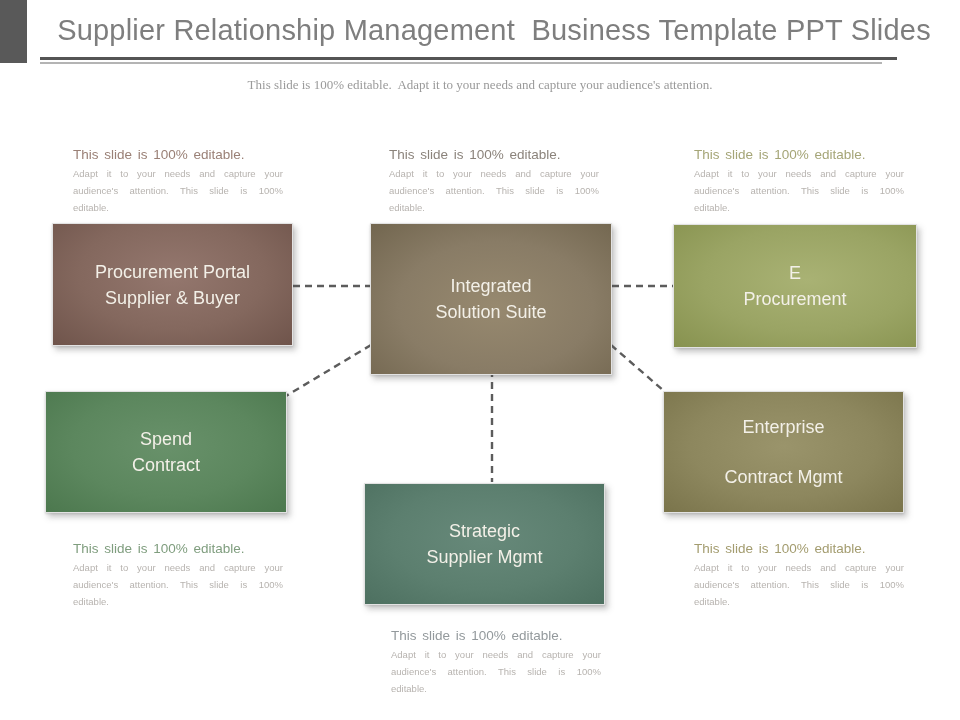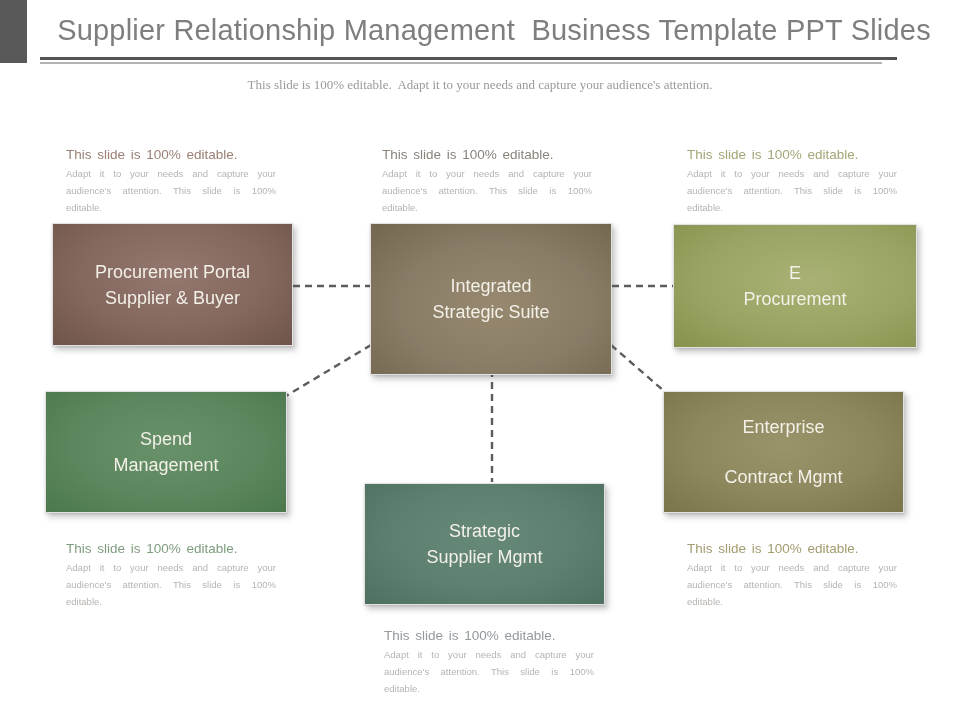--- a/index.html
+++ b/index.html
@@ -13,21 +13,21 @@
     position:absolute;left:40px;right:12px;top:14px;height:40px;
     text-align:center;font-size:29px;color:#7e7e7e;white-space:pre;letter-spacing:0.2px;
   }
   .rule-dark{position:absolute;left:40px;top:57px;width:857px;height:3px;background:#545454;}
   .rule-light{position:absolute;left:40px;top:62px;width:842px;height:2px;background:#b4b4b4;}
   .slide-subtitle{
     position:absolute;left:0;right:0;top:77px;text-align:center;
     font-size:13px;color:#9a9a9a;white-space:pre;font-family:Liberation Serif, serif;
   }
   
-  .note{position:absolute;width:210px;}
+  .note{position:absolute;width:210px;margin-left:7px;}
   .note-heading{font-size:13.5px;word-spacing:2px;margin:0 0 3px 0;}
   .note-body{
     font-size:9.5px;line-height:17px;color:#b7b3af;text-align:justify;word-spacing:1px;
   }
   .note-tl .note-heading{color:#9a8076;}
   .note-tc .note-heading{color:#8b837b;}
   .note-tr .note-heading{color:#a5a577;}
   .note-bl .note-heading{color:#7f9d7e;}
   .note-br .note-heading{color:#a39c6f;}
   .note-bc .note-heading{color:#93999c;}
@@ -109,33 +109,33 @@
 
   <div class="frame f1">
     <div class="fill fill-1">
       <span>Procurement Portal</span>
       <span>Supplier &amp; Buyer</span>
     </div>
   </div>
   <div class="frame f2">
     <div class="fill fill-2">
       <span>Integrated</span>
-      <span>Strategic Suite</span>
+      <span>Solution Suite</span>
     </div>
   </div>
   <div class="frame f3">
     <div class="fill fill-3">
       <span>E</span>
       <span>Procurement</span>
     </div>
   </div>
   <div class="frame f4">
     <div class="fill fill-4">
       <span>Spend</span>
-      <span>Management</span>
+      <span>Contract</span>
     </div>
   </div>
   <div class="frame f5">
     <div class="fill fill-5">
       <span>Enterprise</span>
       <span>Contract Mgmt</span>
     </div>
   </div>
   <div class="frame f6">
     <div class="fill fill-6">

